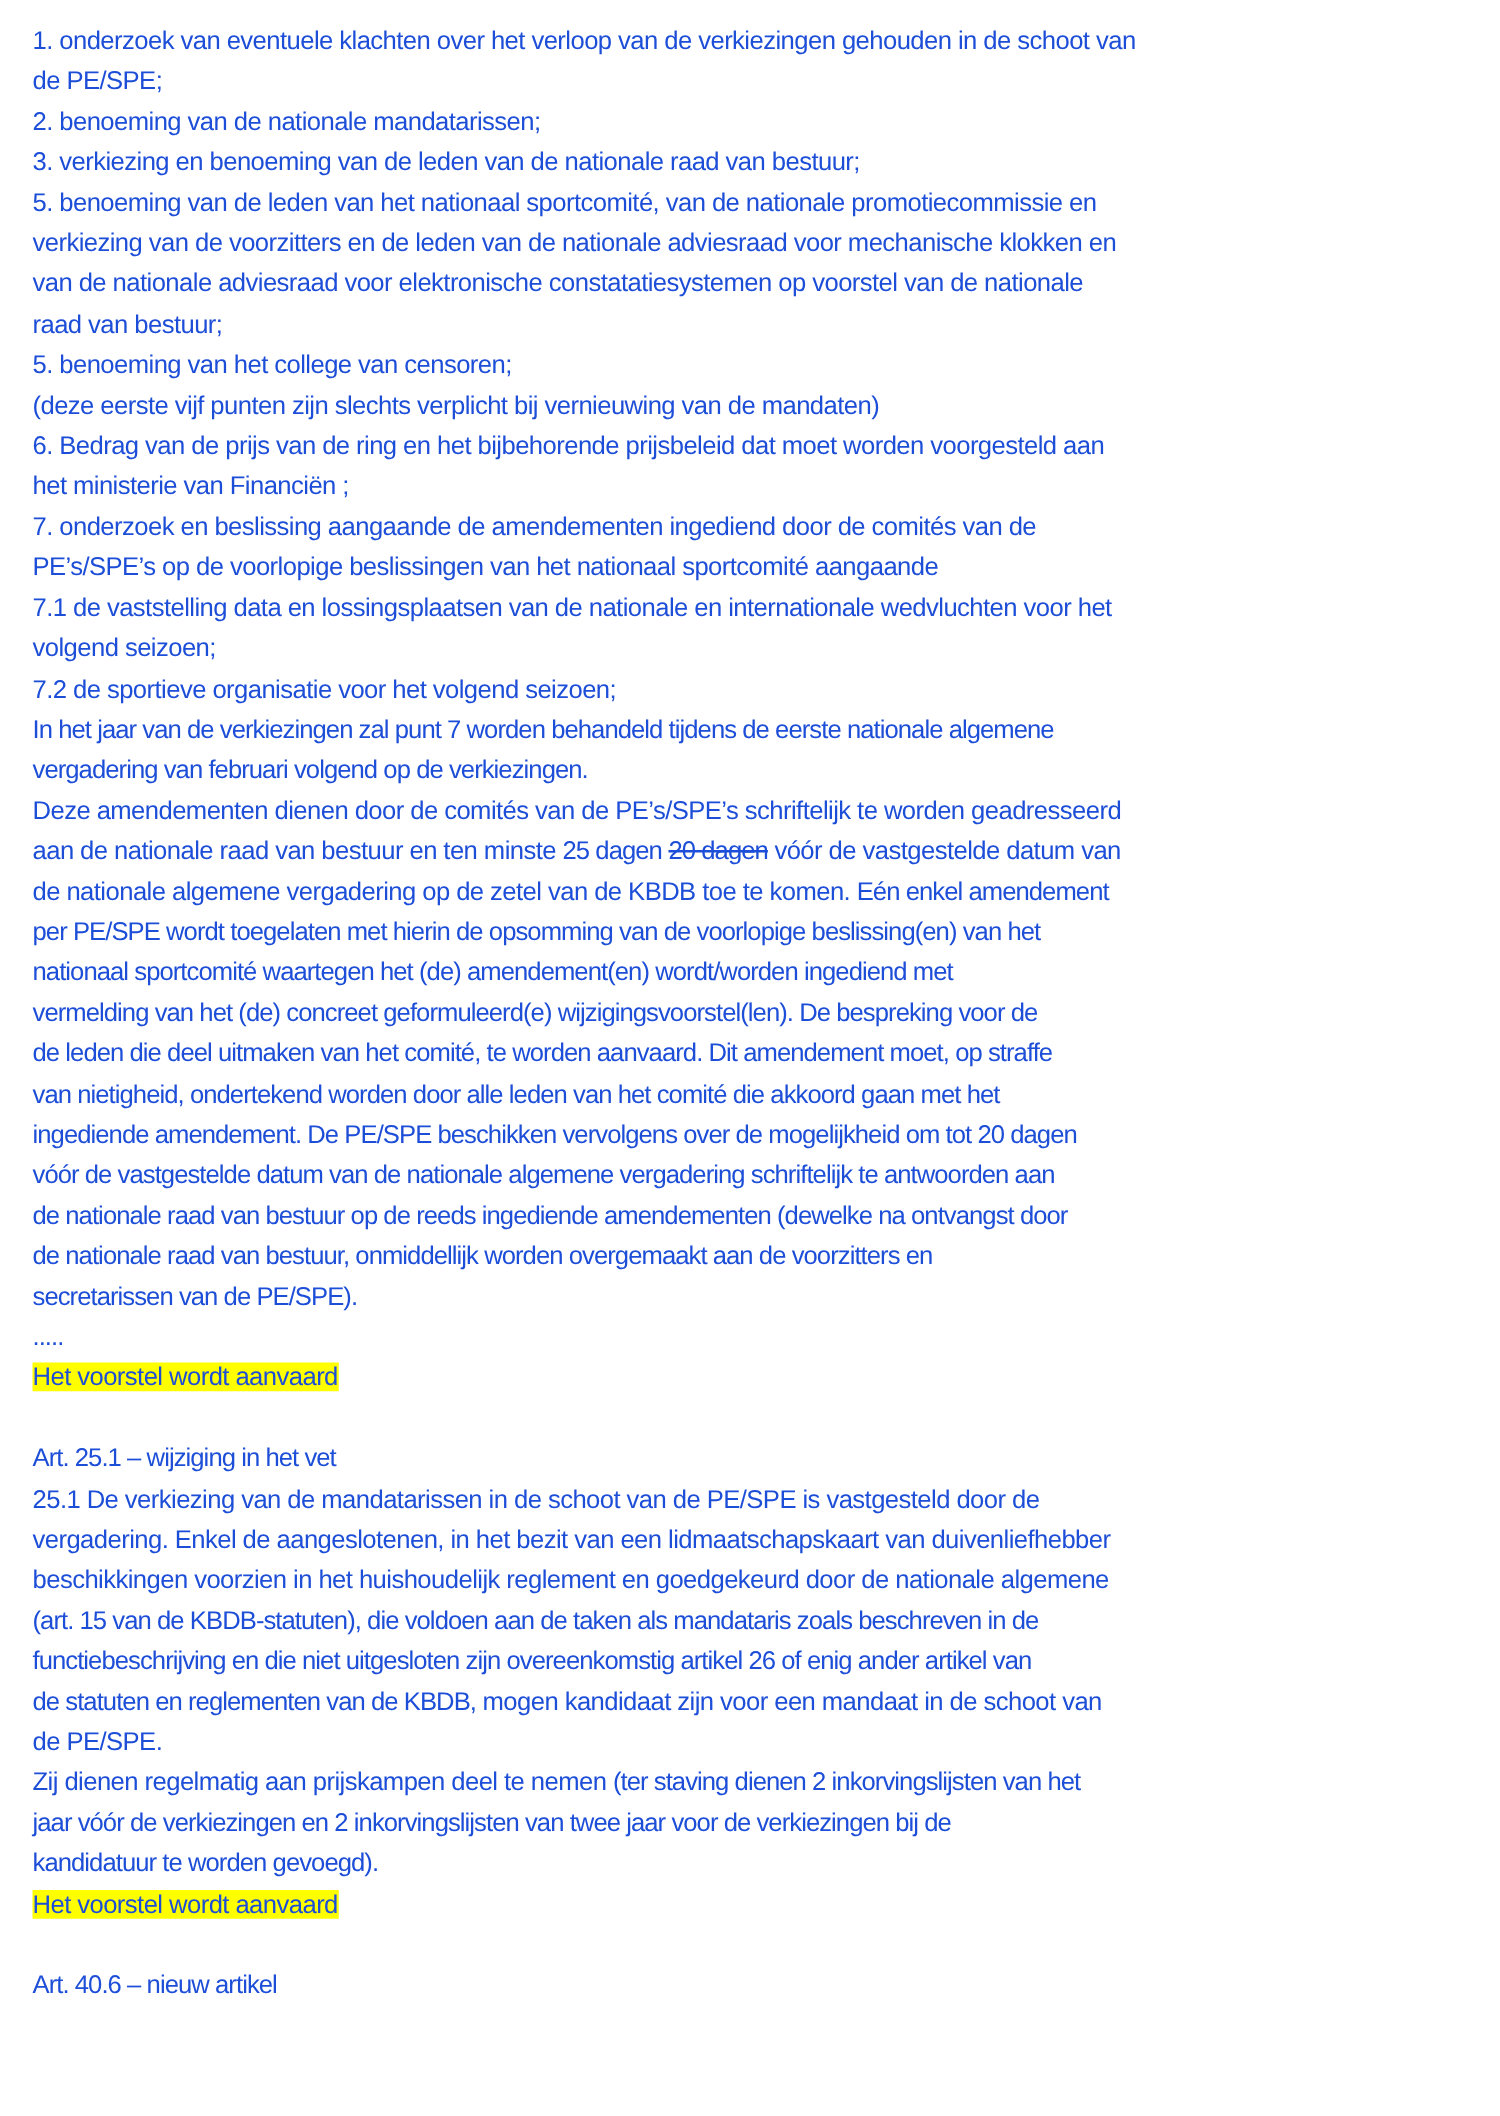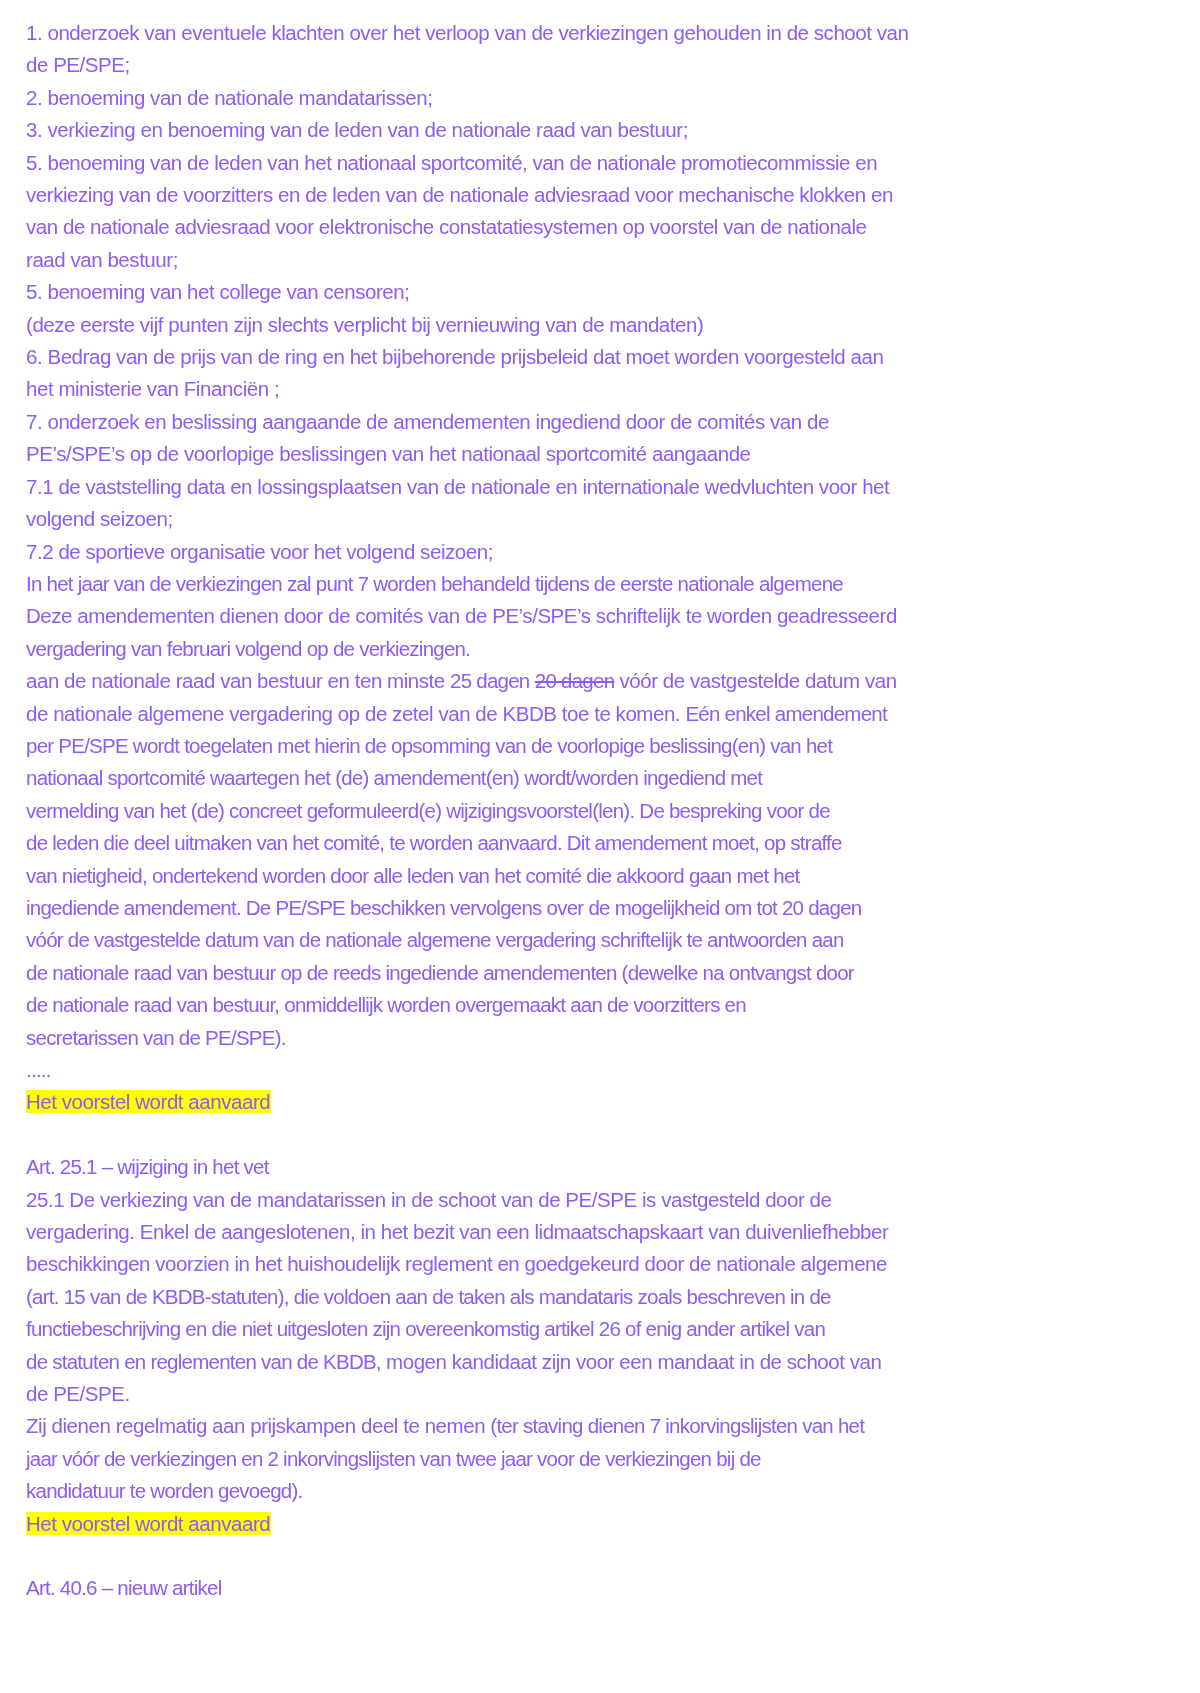--- a/index.html
+++ b/index.html
@@ -1,20 +1,20 @@
 <!DOCTYPE html>
 <html><head>
 <meta charset="utf-8">
 <style>
   html, body { margin: 0; padding: 0; background: #ffffff; }
   body { width: 1200px; height: 1693px; overflow: hidden; position: relative; }
   .page {
     position: absolute; left: 26px; top: 17px; width: 1150px;
     font-family: "Liberation Sans", sans-serif;
-    font-size: 20.5px; line-height: 32.4px; color: #8b5cf6;
+    font-size: 20.5px; line-height: 32.4px; color: #1d4ed8;
     letter-spacing: -0.45px;
   }
   .line { display: block; white-space: nowrap; }
   .b { font-weight: normal; letter-spacing: -0.75px; }
   .strike { text-decoration: line-through; }
   .hl { background: #ffff00; padding-right: 1px; margin-top: 44px; }
   .gap { display: block; height: 32.4px; }
 </style>
 </head>
 <body>
@@ -39,23 +39,23 @@
   <span class="line">6. Bedrag van de prijs van de ring en het bijbehorende prijsbeleid dat moet worden voorgesteld aan</span>
   <span class="line">het ministerie van Financiën ;</span>
 
   <span class="line">7. onderzoek en beslissing aangaande de amendementen ingediend door de comités van de</span>
   <span class="line">PE’s/SPE’s op de voorlopige beslissingen van het nationaal sportcomité aangaande</span>
   <span class="line">7.1 de vaststelling data en lossingsplaatsen van de nationale en internationale wedvluchten voor het</span>
   <span class="line">volgend seizoen;</span>
   <span class="line">7.2 de sportieve organisatie voor het volgend seizoen;</span>
 
   <span class="line b">In het jaar van de verkiezingen zal punt 7 worden behandeld tijdens de eerste nationale algemene</span>
+  <span class="line b">vergadering van februari volgend op de verkiezingen.</span>
+
   <span class="line">Deze amendementen dienen door de comités van de PE’s/SPE’s schriftelijk te worden geadresseerd</span>
-
-  <span class="line b">vergadering van februari volgend op de verkiezingen.</span>
   <span class="line"><span>aan de nationale raad van bestuur en ten minste </span><span class="b">25 dagen</span> <span class="b strike">20 dagen</span><span> vóór de vastgestelde datum van</span></span>
   <span class="line"><span>de nationale algemene vergadering op de zetel van de KBDB toe te komen. </span><span class="b">Eén enkel amendement</span></span>
   <span class="line b">per PE/SPE wordt toegelaten met hierin de opsomming van de voorlopige beslissing(en) van het</span>
   <span class="line b">nationaal sportcomité waartegen het (de) amendement(en) wordt/worden ingediend met</span>
   <span class="line b">vermelding van het (de) concreet geformuleerd(e) wijzigingsvoorstel(len). De bespreking voor de</span>
   <span class="line b">de leden die deel uitmaken van het comité, te worden aanvaard. Dit amendement moet, op straffe</span>
   <span class="line b">van nietigheid, ondertekend worden door alle leden van het comité die akkoord gaan met het</span>
   <span class="line b">ingediende amendement. De PE/SPE beschikken vervolgens over de mogelijkheid om tot 20 dagen</span>
   <span class="line b">vóór de vastgestelde datum van de nationale algemene vergadering schriftelijk te antwoorden aan</span>
   <span class="line b">de nationale raad van bestuur op de reeds ingediende amendementen (dewelke na ontvangst door</span>
@@ -67,21 +67,21 @@
   <span class="gap"></span>
 
   <span class="line b">Art. 25.1 – wijziging in het vet</span>
   <span class="line">25.1 De verkiezing van de mandatarissen in de schoot van de PE/SPE is vastgesteld door de</span>
   <span class="line">vergadering. Enkel de aangeslotenen, in het bezit van een lidmaatschapskaart van duivenliefhebber</span>
   <span class="line">beschikkingen voorzien in het huishoudelijk reglement en goedgekeurd door de nationale algemene</span>
   <span class="line b">(art. 15 van de KBDB-statuten), die voldoen aan de taken als mandataris zoals beschreven in de</span>
   <span class="line b">functiebeschrijving en die niet uitgesloten zijn overeenkomstig artikel 26 of enig ander artikel van</span>
   <span class="line"><span class="b">de statuten en reglementen van de KBDB,</span><span> mogen kandidaat zijn voor een mandaat in de schoot van</span></span>
   <span class="line">de PE/SPE.</span>
-  <span class="line"><span>Zij dienen regelmatig aan prijskampen deel te nemen </span><span class="b">(ter staving dienen 7 inkorvingslijsten van het</span></span>
+  <span class="line"><span>Zij dienen regelmatig aan prijskampen deel te nemen </span><span class="b">(ter staving dienen 2 inkorvingslijsten van het</span></span>
   <span class="line b">jaar vóór de verkiezingen en 2 inkorvingslijsten van twee jaar voor de verkiezingen bij de</span>
   <span class="line b">kandidatuur te worden gevoegd).</span>
   <span class="line"><span class="hl">Het voorstel wordt aanvaard</span></span>
 
   <span class="gap"></span>
 
   <span class="line b">Art. 40.6 – nieuw artikel</span>
 </div>
 
 </body></html>

